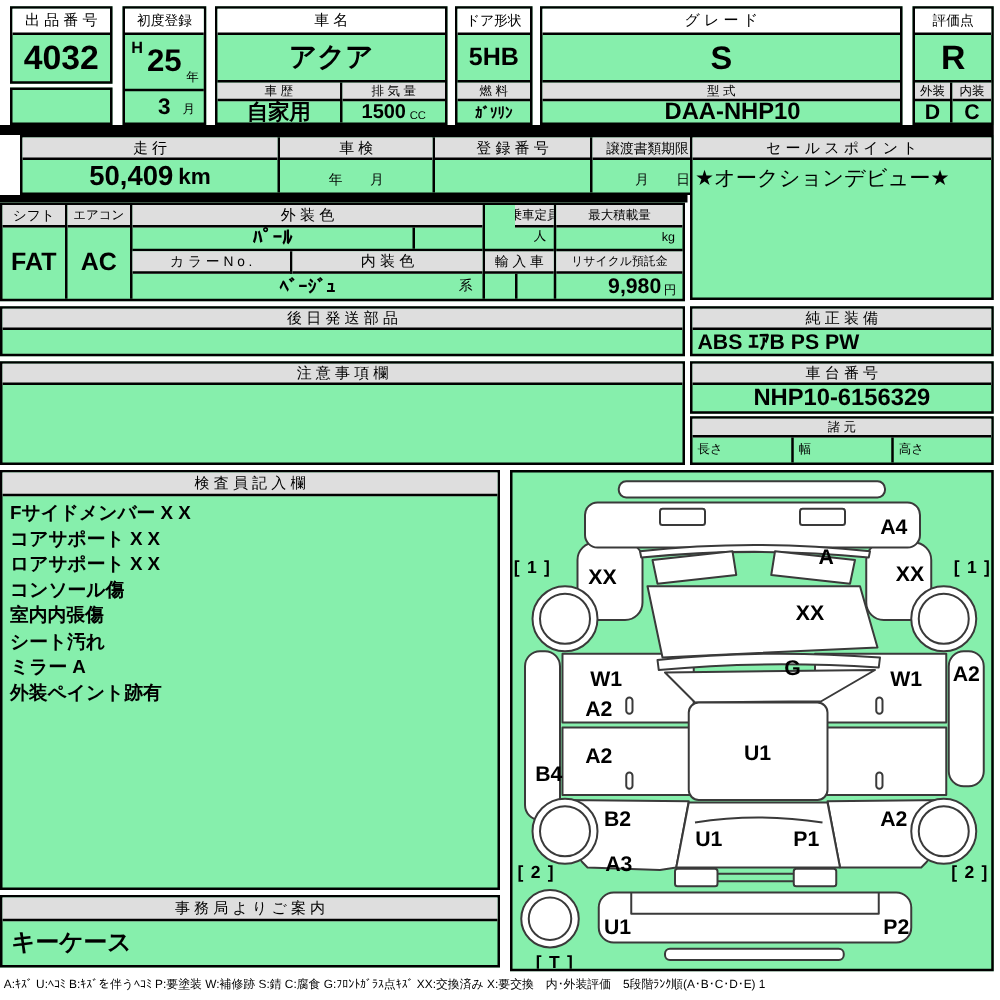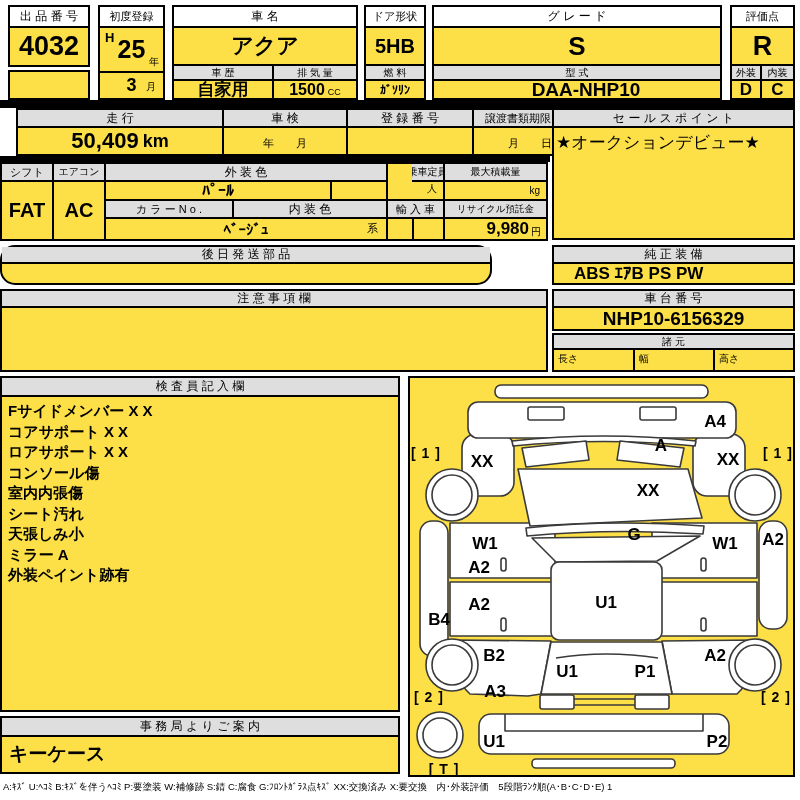--- a/index.html
+++ b/index.html
@@ -1,17 +1,17 @@
 <!DOCTYPE html>
 <html><head>
 <meta charset="utf-8">
 <style>
   html,body{margin:0;padding:0;}
   body{width:800px;height:800px;background:#ffffff;font-family:"Liberation Sans","DejaVu Sans",sans-serif;color:#000;position:relative;overflow:hidden;}
-  .box{position:absolute;background:#fde047;border:2px solid #000;box-sizing:border-box;}
+  .box{position:absolute;background:#86efac;border:2px solid #000;box-sizing:border-box;}
   .bar{position:absolute;background:#000;}
   .hd{background:#dedede;border-bottom:2px solid #000;display:flex;align-items:center;justify-content:center;font-size:12px;box-sizing:border-box;white-space:nowrap;overflow:hidden;}
   .hd.white{background:#fff;}
   .val{display:flex;align-items:center;justify-content:center;font-weight:bold;box-sizing:border-box;position:relative;white-space:nowrap;}
   .cols{display:flex;height:100%;}
   .col{box-sizing:border-box;height:100%;}
   .br{border-right:2px solid #000;}
   .bb{border-bottom:2px solid #000;}
   .unit{position:absolute;font-weight:normal;}
   .list{padding:4px 6px;box-sizing:border-box;}
@@ -169,27 +169,27 @@
       </div>
       <div class="hd" style="height:18px;font-size:9.5px;">リサイクル預託金</div>
       <div class="val" style="height:20px;justify-content:flex-end;padding-right:5px;">
         <span style="font-size:17px;">9,980</span>
         <span style="font-size:10px;font-weight:normal;margin-left:2px;margin-top:5px;">円</span>
       </div>
     </div>
   </div>
 </div>
 
-<div class="box" style="left:0;top:245px;width:492px;height:40px;border-radius:15px;">
+<div class="box" style="left:0;top:245px;width:548px;height:40px;">
   <div class="hd" style="height:17px;">後 日 発 送 部 品</div>
   <div class="val" style="height:19px;"></div>
 </div>
 <div class="box" style="left:552px;top:245px;width:243px;height:40px;">
   <div class="hd" style="height:17px;">純 正 装 備</div>
-  <div class="val" style="height:19px;justify-content:flex-start;padding-left:20px;font-size:17px;">ABS ｴｱB PS PW</div>
+  <div class="val" style="height:19px;justify-content:flex-start;padding-left:4px;font-size:17px;">ABS ｴｱB PS PW</div>
 </div>
 
 <div class="box" style="left:0;top:289px;width:548px;height:83px;">
   <div class="hd" style="height:17px;">注 意 事 項 欄</div>
   <div class="val" style="height:62px;"></div>
 </div>
 <div class="box" style="left:552px;top:289px;width:243px;height:42px;">
   <div class="hd" style="height:17px;">車 台 番 号</div>
   <div class="val" style="height:21px;font-size:19px;">NHP10-6156329</div>
 </div>
@@ -204,21 +204,20 @@
 
 <div class="box" style="left:0;top:376px;width:400px;height:336px;">
   <div class="hd" style="height:19px;">検 査 員 記 入 欄</div>
   <div class="list">
       <div class="insline">Fサイドメンバー X X</div>
       <div class="insline">コアサポート X X</div>
       <div class="insline">ロアサポート X X</div>
       <div class="insline">コンソール傷</div>
       <div class="insline">室内内張傷</div>
       <div class="insline">シート汚れ</div>
-      <div class="insline">天張しみ小</div>
       <div class="insline">ミラー A</div>
       <div class="insline">外装ペイント跡有</div>
     </div>
 </div>
 
 <div class="box" style="left:0;top:716px;width:400px;height:58px;">
   <div class="hd" style="height:19px;">事 務 局 よ り ご 案 内</div>
   <div class="val" style="height:33px;justify-content:flex-start;padding-left:7px;font-size:19px;">キーケース</div>
 </div>
 

